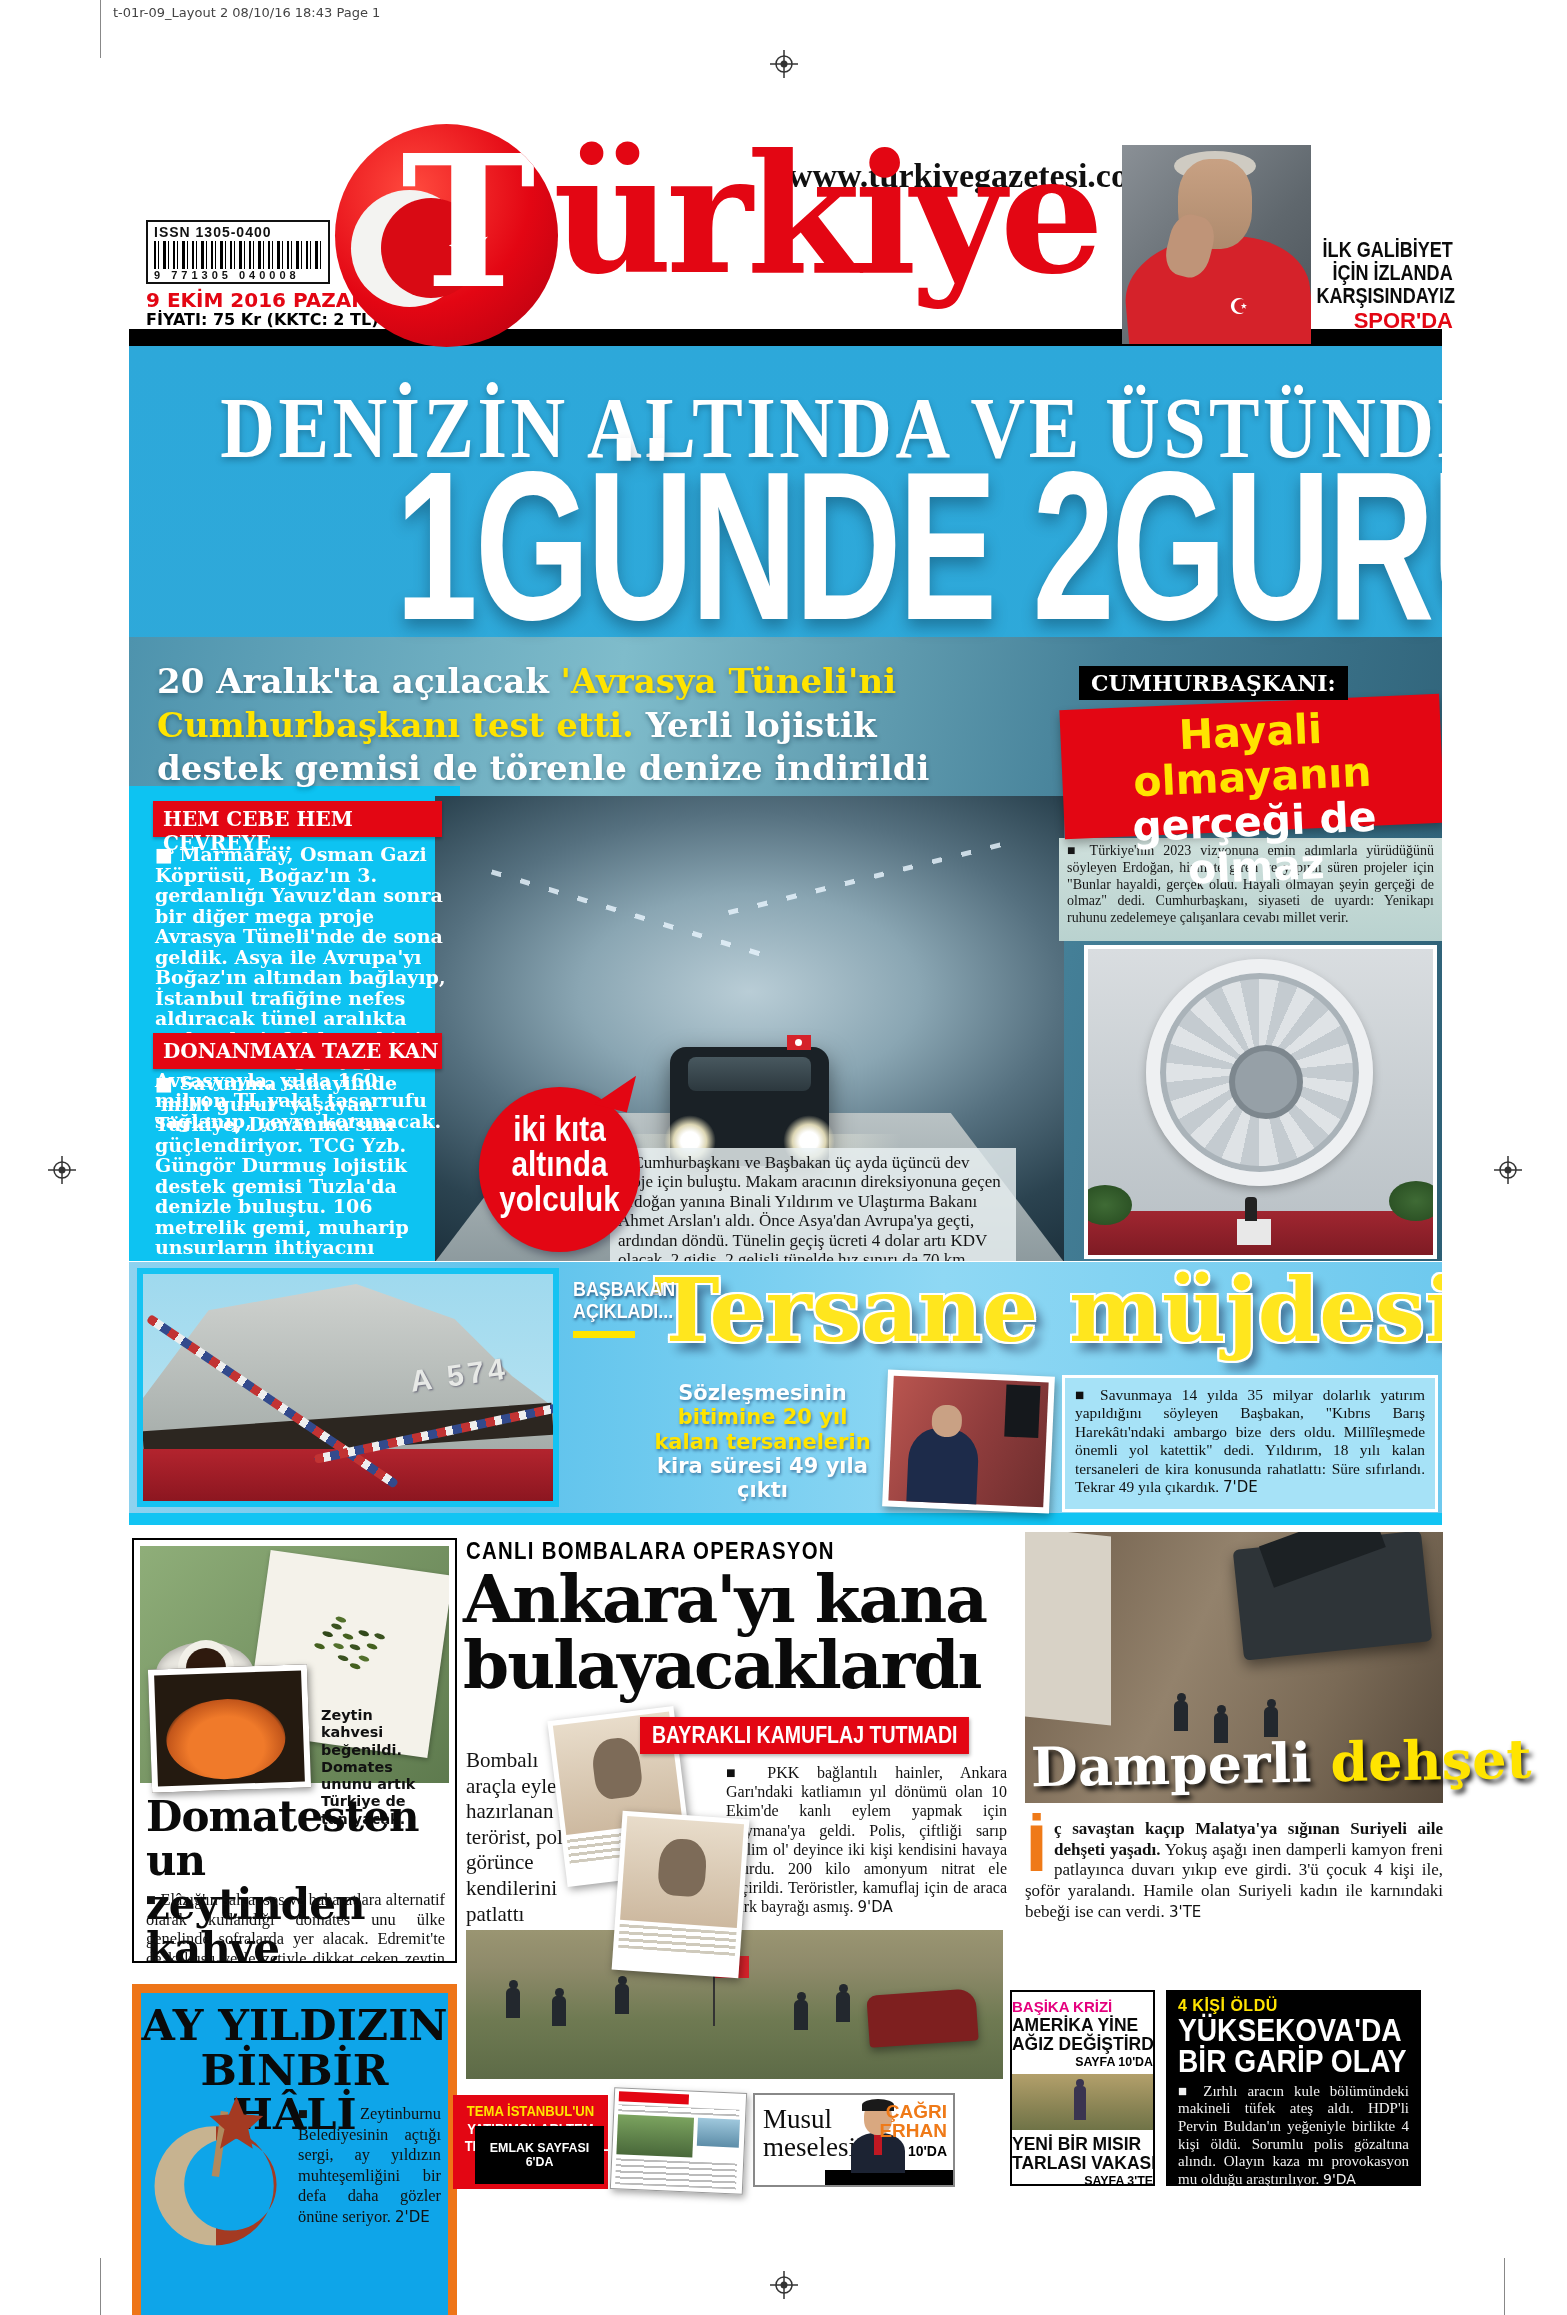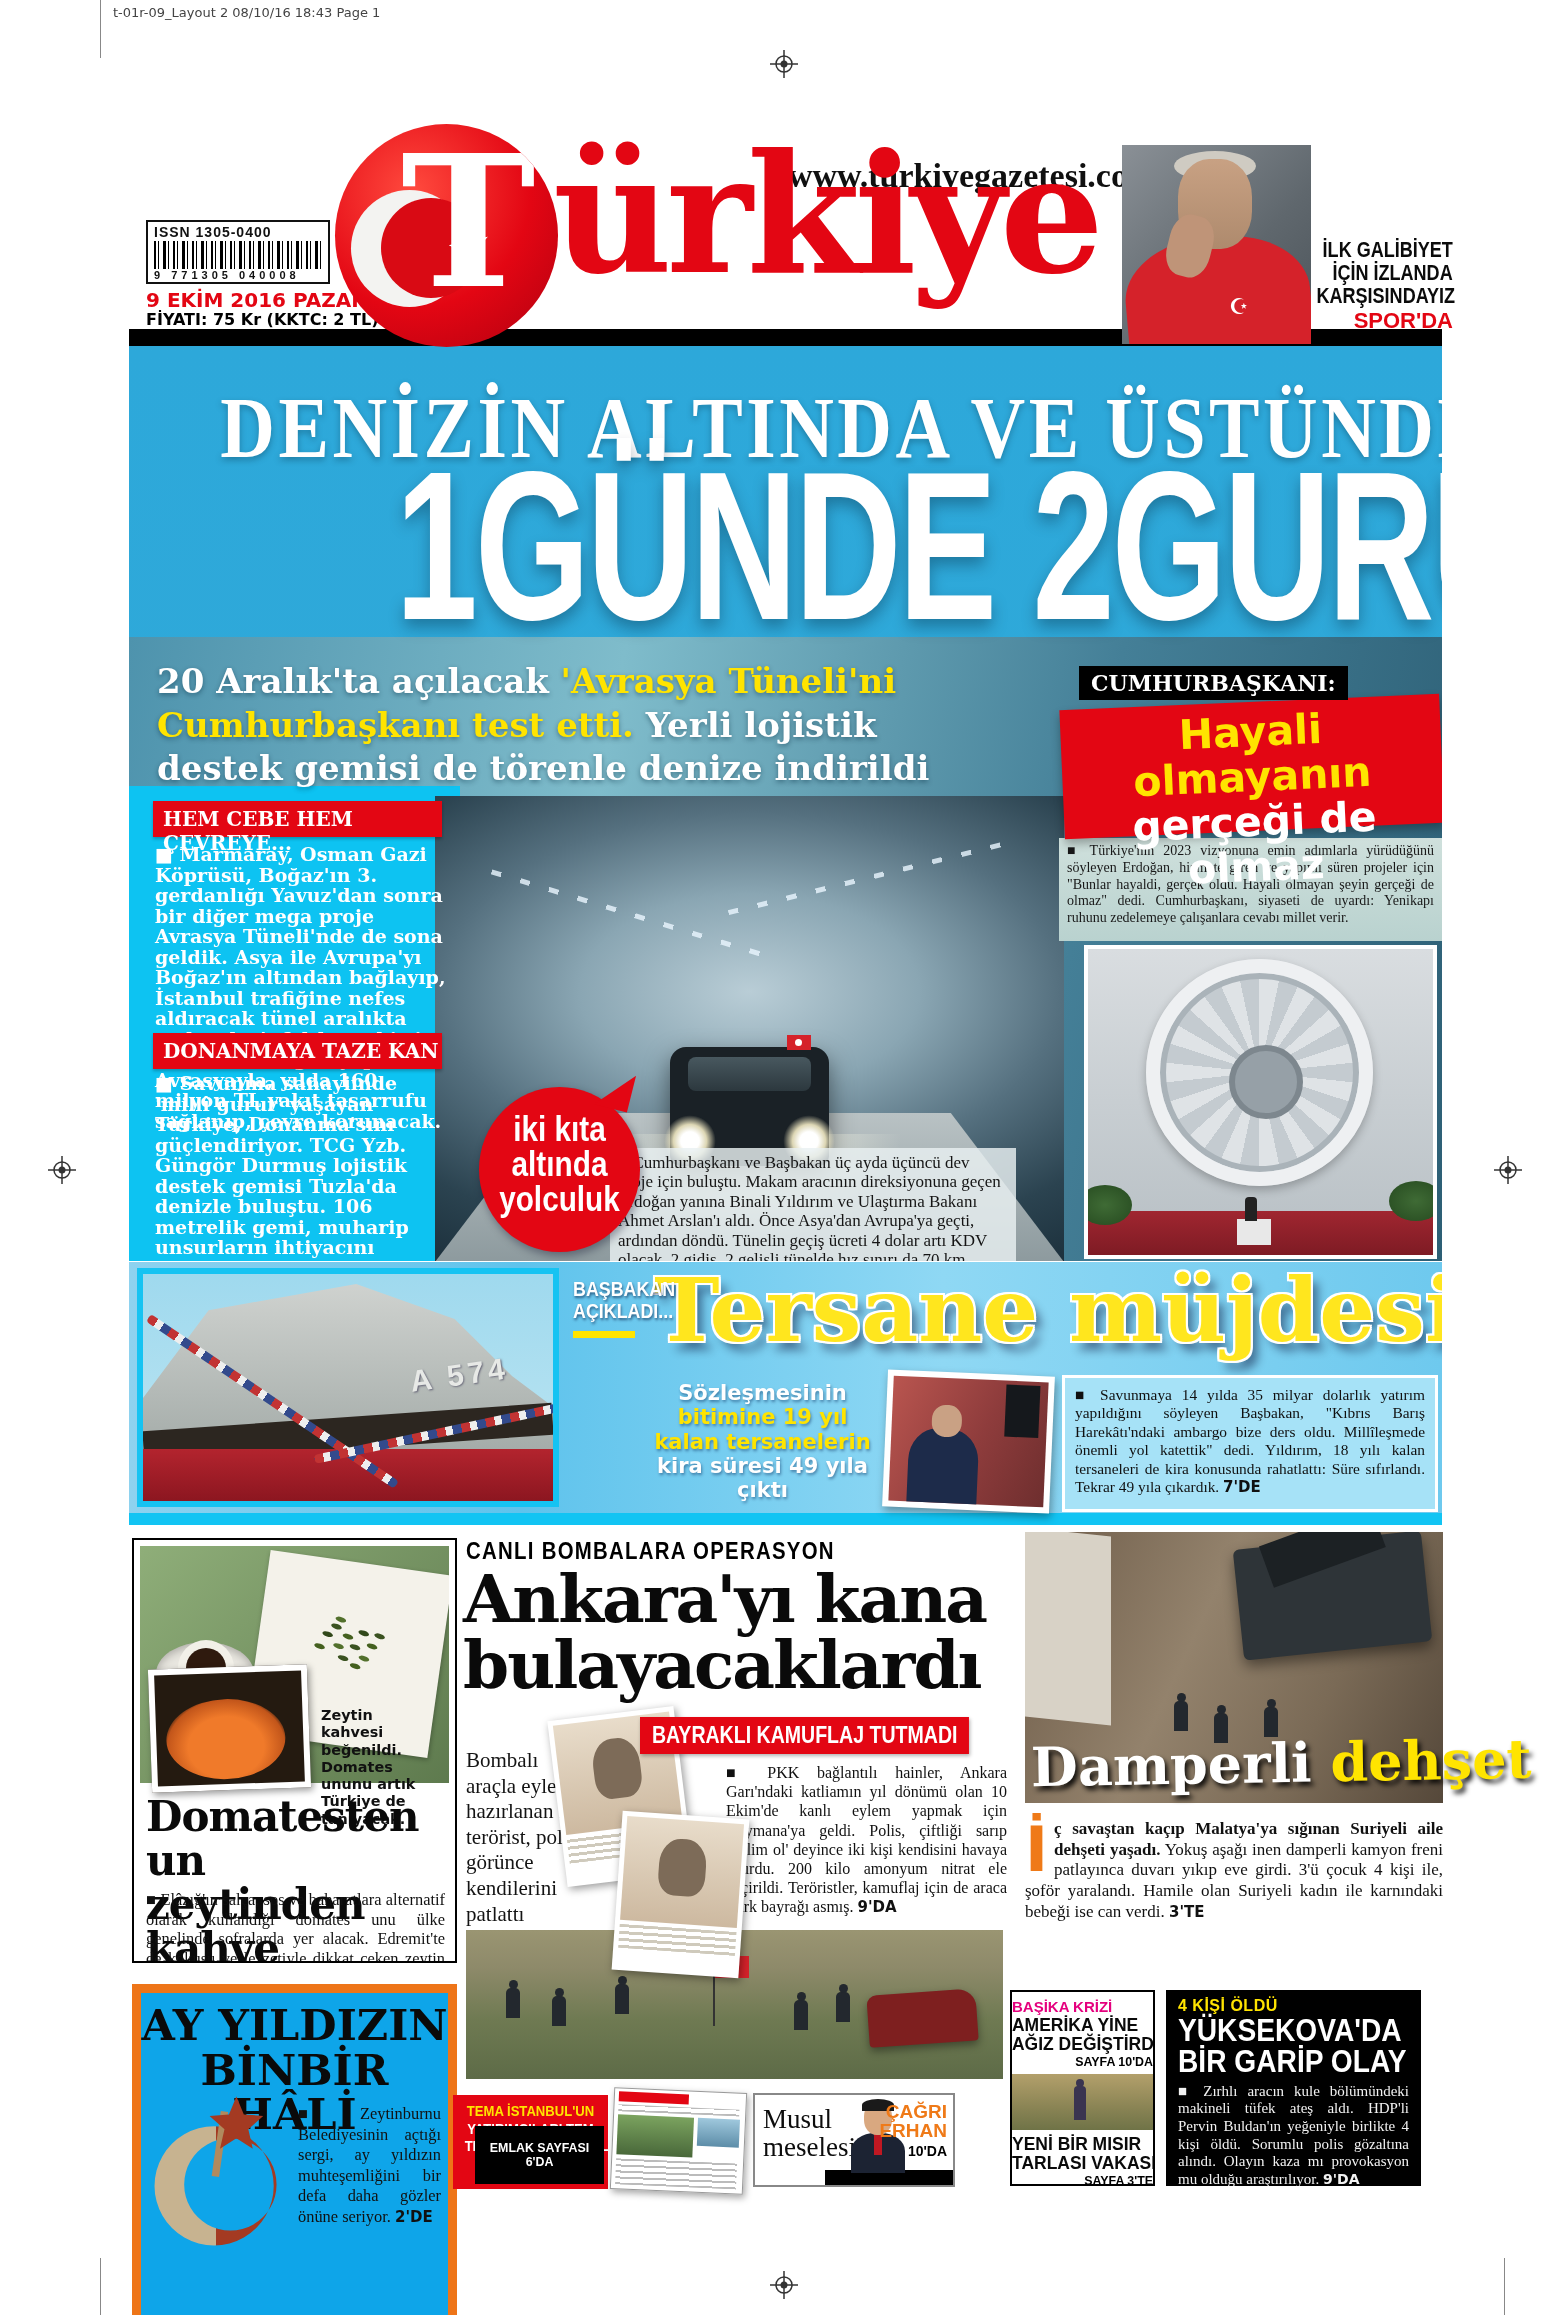--- a/index.html
+++ b/index.html
@@ -3,21 +3,21 @@
 <meta charset="utf-8">
 <style>
   html,body{margin:0;padding:0;background:#fff;}
   #page{position:relative;width:1567px;height:2315px;background:#fff;overflow:hidden;
         font-family:"Liberation Sans",sans-serif;color:#111;}
   .abs{position:absolute;}
   .serif{font-family:"Liberation Serif",serif;}
   .slab{font-family:"DejaVu Serif",serif;}
   .cond{display:inline-block;transform:scaleX(.85);transform-origin:0 0;white-space:nowrap;}
   .condR{display:inline-block;transform:scaleX(.82);transform-origin:100% 0;white-space:nowrap;}
-  .ref{font-family:"DejaVu Sans",sans-serif;font-weight:bold;}
+  .ref{font-family:"DejaVu Sans",sans-serif;font-weight:normal;}
 
   
   #slug{left:113px;top:5px;font-size:13px;color:#444;font-family:"DejaVu Sans",sans-serif;}
   .cropline{background:#888;width:1px;height:58px;}
   .regmark{width:28px;height:28px;}
 
   
   #issn-box{left:146px;top:220px;width:184px;height:64px;border:2px solid #111;background:#fff;padding:2px 6px;box-sizing:border-box;}
   #issn-label{font-weight:bold;font-size:14px;letter-spacing:1px;}
   #barcode{height:28px;margin:1px 0 0 0;background:repeating-linear-gradient(90deg,#000 0 2px,#fff 2px 4px,#000 4px 5px,#fff 5px 9px,#000 9px 12px,#fff 12px 14px,#000 14px 15px,#fff 15px 19px);}
@@ -363,21 +363,21 @@
       <div class="abs" id="ship-code">A 574</div>
     </div>
     <div class="abs" id="band-strip"></div>
     <div class="abs" id="basbakan">
       <span class="b">BAŞBAKAN</span>
       <span class="b">AÇIKLADI...</span>
       <div id="basbakan-under"></div>
     </div>
     <div class="abs" id="tersane-title">Tersane müjdesi</div>
     <div class="abs" id="tersane-deck">
-      <span>Sözleşmesinin </span><span class="yel">bitimine 19 yıl kalan tersanelerin </span><span>kira süresi 49 yıla çıktı</span>
+      <span>Sözleşmesinin </span><span class="yel">bitimine 20 yıl kalan tersanelerin </span><span>kira süresi 49 yıla çıktı</span>
     </div>
     <div class="abs" id="yildirim-photo">
       <div id="yildirim-inner">
         <div id="yil-box"></div>
         <div id="yil-figure"></div>
         <div id="yil-head"></div>
       </div>
     </div>
     <div class="abs" id="tersane-body">
       <span>■ Savunmaya 14 yılda 35 milyar dolarlık yatırım yapıldığını söyleyen Başbakan, "Kıbrıs Barış Harekâtı'ndaki ambargo bize ders oldu. Millîleşmede önemli yol katettik" dedi. Yıldırım, 18 yılı kalan tersaneleri de kira konusunda rahatlattı: Süre sıfırlandı. Tekrar 49 yıla çıkardık.  </span><span class="ref" style="font-size:15px;">7'DE</span>

